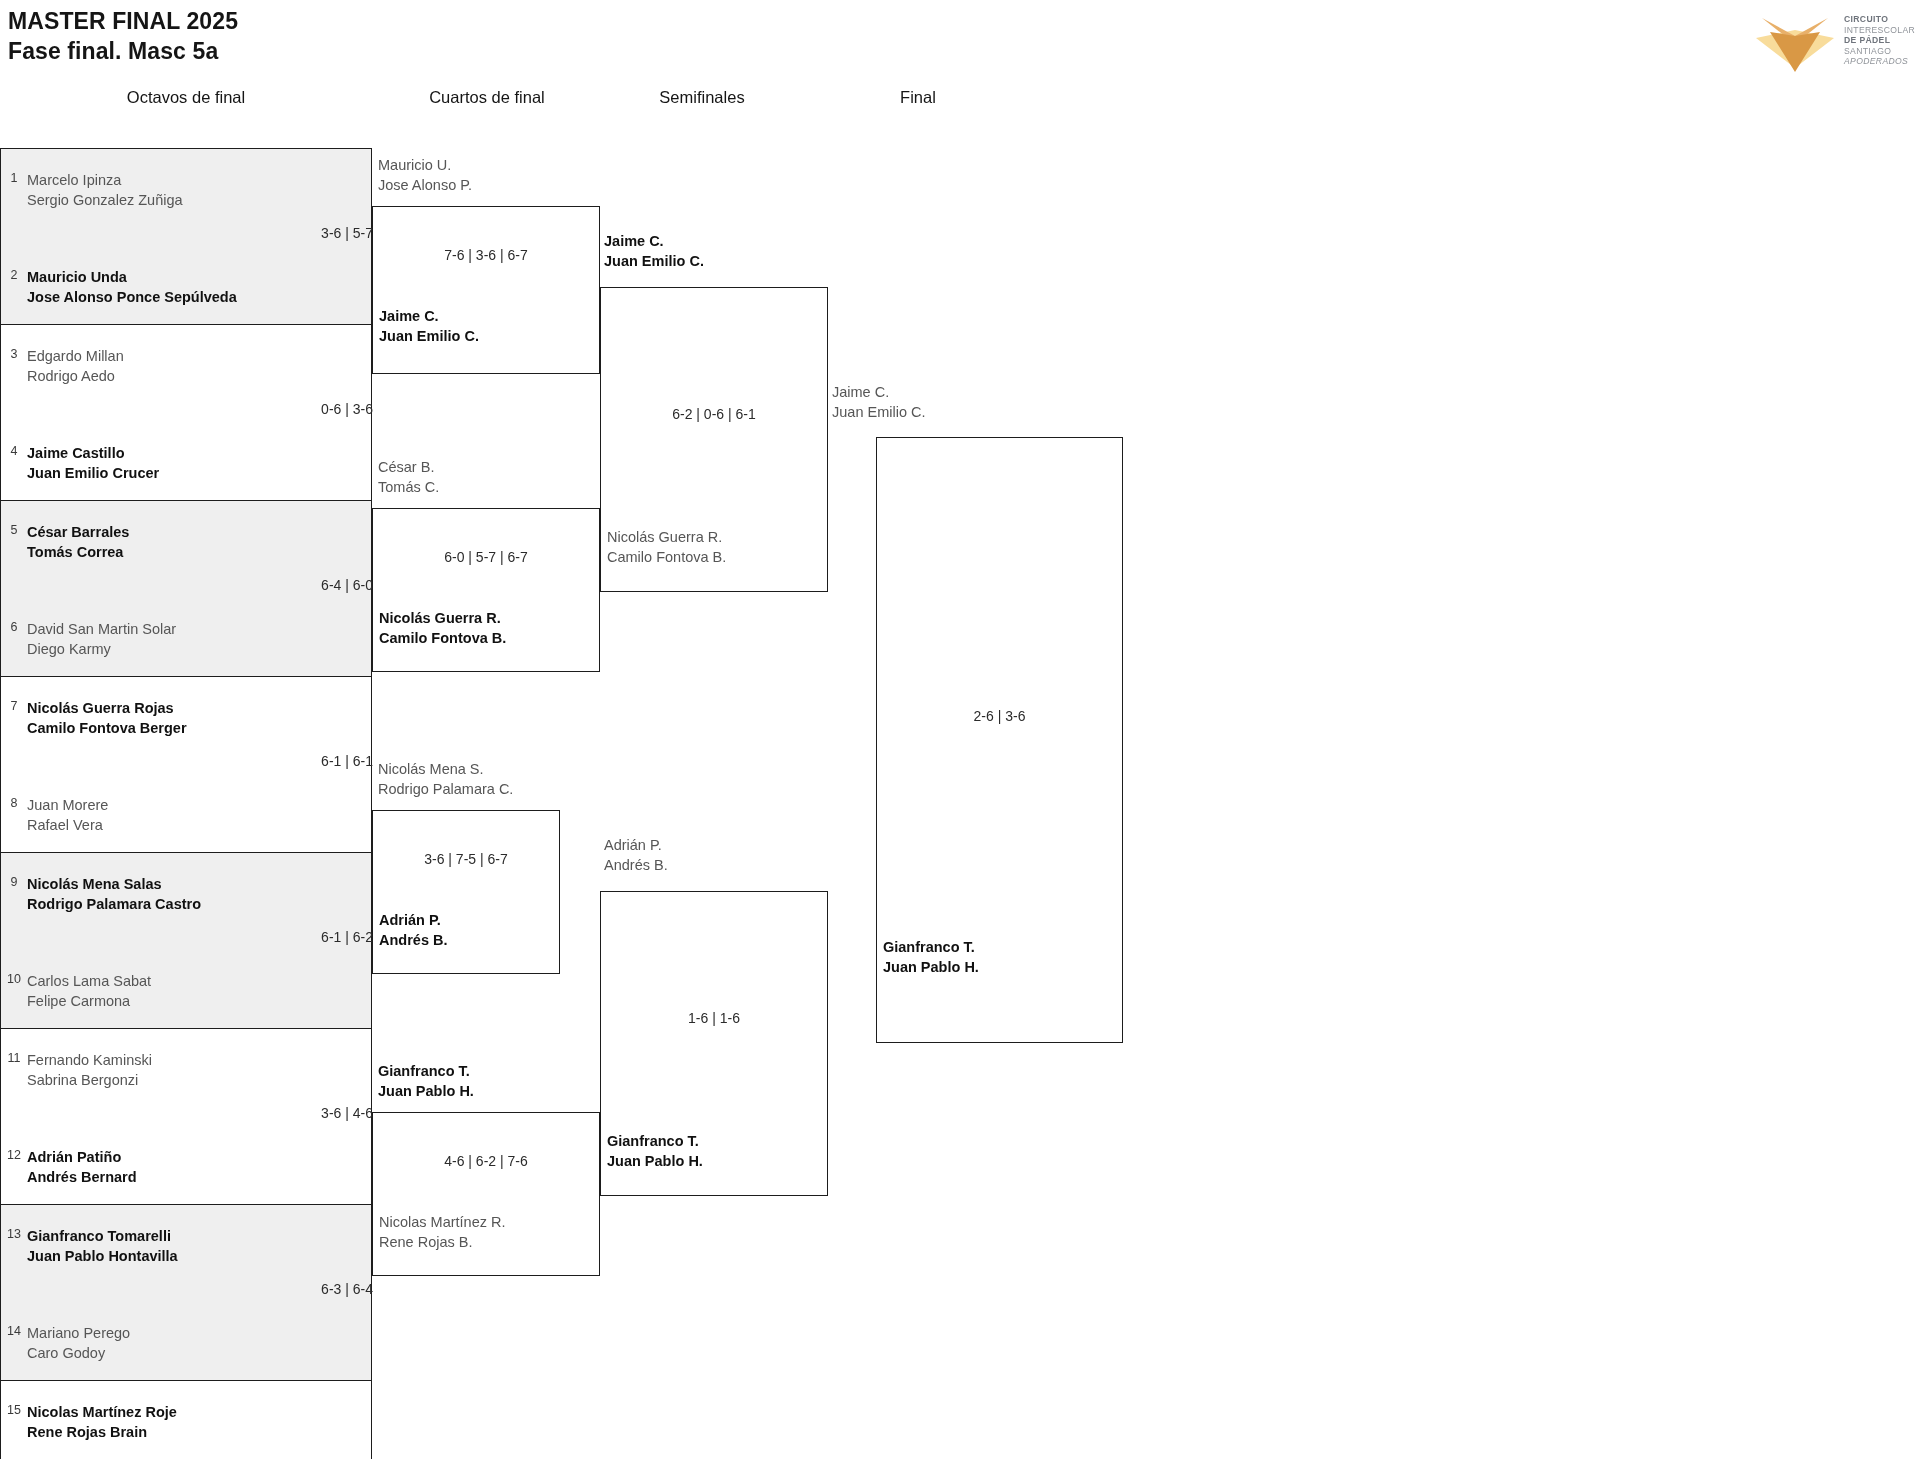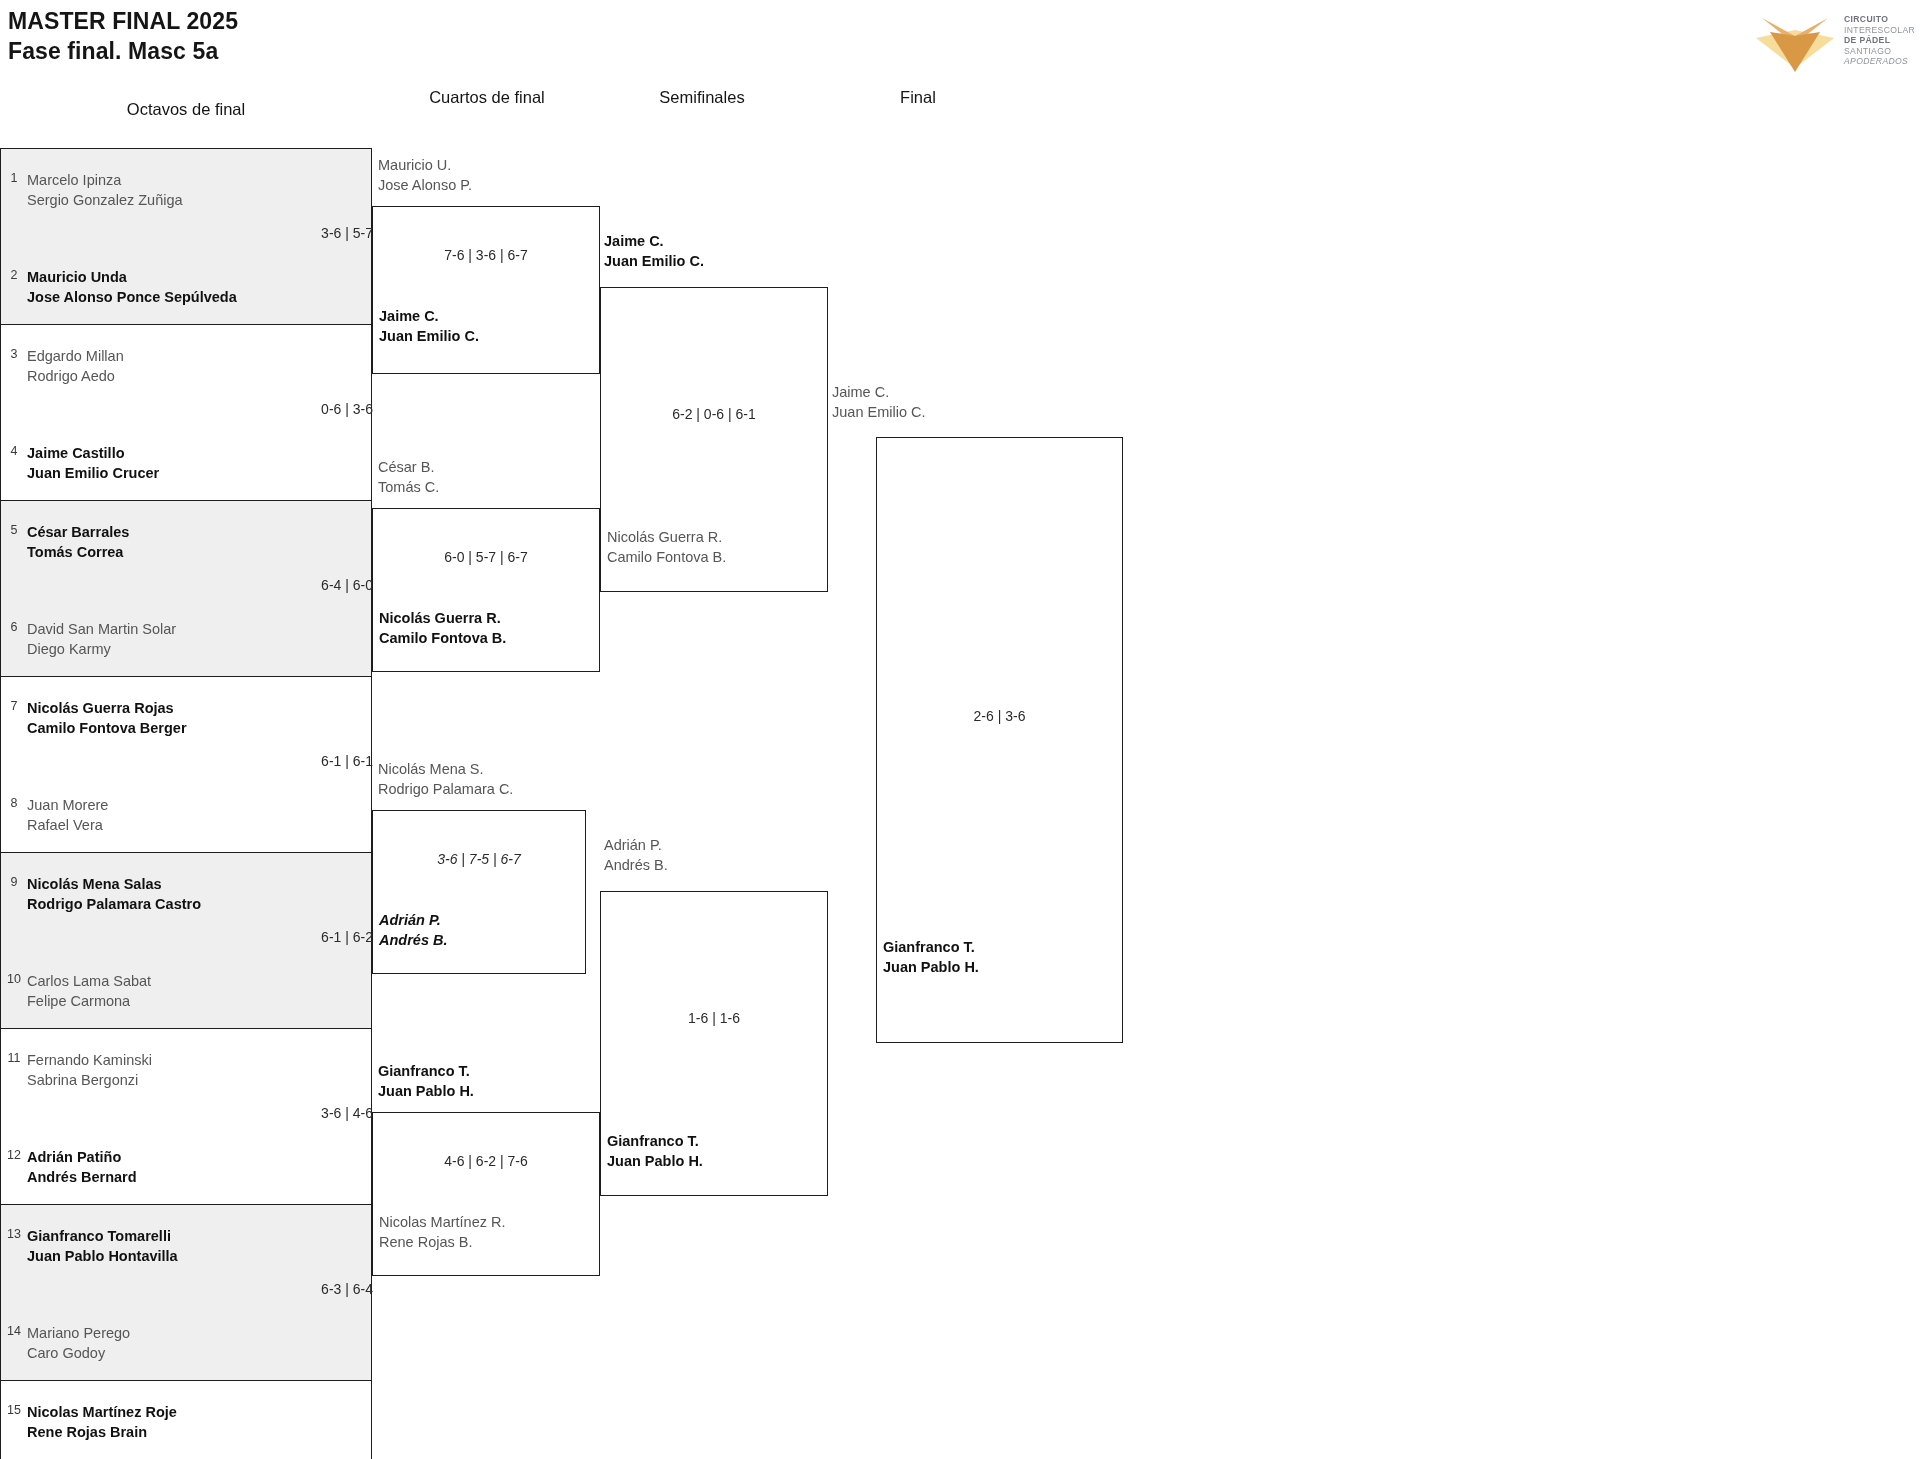--- a/index.html
+++ b/index.html
@@ -106,21 +106,21 @@
     </svg>
     <div class="logo-text">
       <div class="lt-b">CIRCUITO</div>
       <div>INTERESCOLAR</div>
       <div class="lt-b">DE PÁDEL</div>
       <div>SANTIAGO</div>
       <div class="lt-i">APODERADOS</div>
     </div>
   </div>
 
-  <div class="round-head" style="left:0px;width:372px;margin-top:12px;">Octavos de final</div>
+  <div class="round-head" style="left:0px;width:372px;">Octavos de final</div>
   <div class="round-head" style="left:372px;width:230px;">Cuartos de final</div>
   <div class="round-head" style="left:602px;width:200px;">Semifinales</div>
   <div class="round-head" style="left:838px;width:160px;">Final</div>
 
   <div class="r16-col">
 
     <div class="r16-match shaded">
       <div class="seed r16-top">1</div>
       <div class="team r16-top loser">
         <div>Marcelo Ipinza</div>
@@ -250,21 +250,21 @@
     <div class="inbx winner" style="left:6px; top:100px;">
       <div>Nicolás Guerra R.</div>
         <div>Camilo Fontova B.</div>
     </div>
   </div>
 
   <div class="adv loser" style="left:378px; top:760px;">
     <div>Nicolás Mena S.</div>
       <div>Rodrigo Palamara C.</div>
   </div>
-  <div class="bx" style="left:372px; top:810px; width:214px; height:164px;font-style:italic;">
+  <div class="bx" style="left:372px; top:810px; width:188px; height:164px;">
     <div class="bx-score" style="top:40px;">3-6 | 7-5 | 6-7</div>
     <div class="inbx winner" style="left:6px; top:100px;">
       <div>Adrián P.</div>
         <div>Andrés B.</div>
     </div>
   </div>
 
   <div class="adv winner" style="left:378px; top:1062px;">
     <div>Gianfranco T.</div>
       <div>Juan Pablo H.</div>

